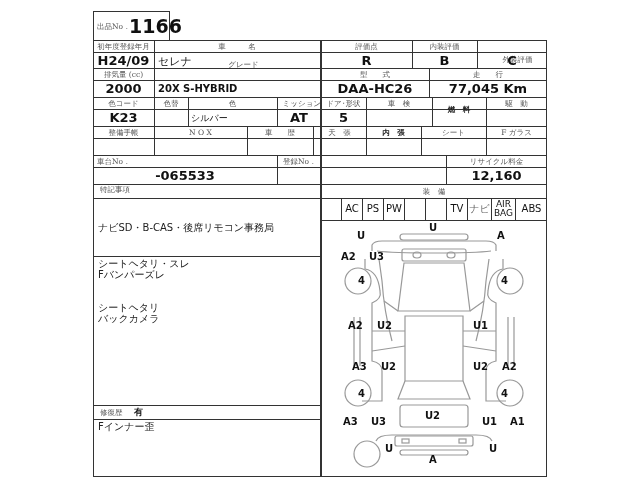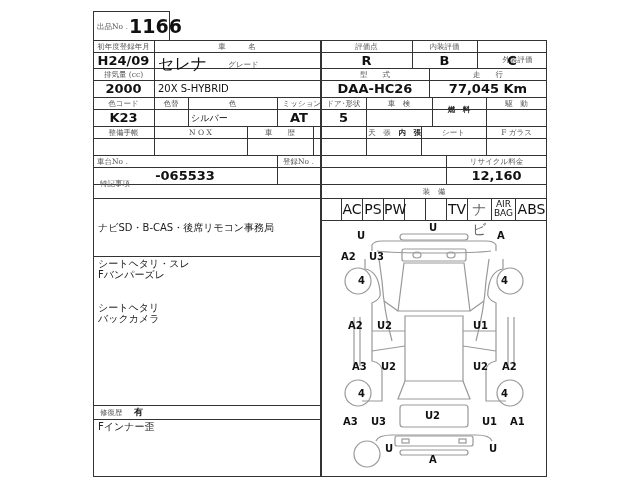--- a/index.html
+++ b/index.html
@@ -1,24 +1,24 @@
 <!DOCTYPE html>
 <html><head>
 <meta charset="utf-8">
 <style>
   html,body{margin:0;padding:0;background:#fff;}
   body{width:640px;height:480px;position:relative;overflow:hidden;font-family:"DejaVu Sans","Liberation Sans",sans-serif;color:#111;}
   .abs{position:absolute;box-sizing:border-box;}
   .box{position:absolute;box-sizing:border-box;border:1px solid #333;}
   .lbl{position:absolute;box-sizing:border-box;font-family:"DejaVu Serif",serif;font-size:7.5px;color:#555;text-align:center;line-height:11px;white-space:nowrap;}
   .val{position:absolute;box-sizing:border-box;font-weight:bold;font-size:13px;text-align:center;white-space:nowrap;}
-  .valL{position:absolute;box-sizing:border-box;font-size:16px;white-space:nowrap;}
+  .valL{position:absolute;box-sizing:border-box;font-size:11px;white-space:nowrap;}
   .hl{position:absolute;height:1px;background:#333;}
   .vl{position:absolute;width:1px;background:#333;}
-  .eq{position:absolute;box-sizing:border-box;font-size:14px;text-align:center;line-height:20px;color:#111;}
+  .eq{position:absolute;box-sizing:border-box;font-size:10px;text-align:center;line-height:20px;color:#111;}
   .dm{position:absolute;font-weight:bold;font-size:10px;color:#111;}
   .note{position:absolute;font-size:10px;line-height:11px;color:#222;white-space:nowrap;}
 </style>
 </head>
 <body>
 
 <div class="box" style="left:93px;top:11px;width:77px;height:30px;">
   <span class="lbl" style="left:3px;top:9px;text-align:left;">出品No．</span>
   <span class="abs" style="left:35px;top:3px;font-size:19px;font-weight:bold;">1166</span>
 </div>
@@ -54,21 +54,21 @@
 <span class="val" style="left:321px;top:53px;width:91px;">R</span>
 <span class="lbl" style="left:412px;top:41px;width:65px;">内装評価</span>
 <span class="val" style="left:412px;top:53px;width:65px;">B</span>
 <span class="lbl" style="left:477px;top:54px;width:81px;">外装評価</span>
 <span class="val" style="left:477px;top:53px;width:70px;">C</span>
 
 <div class="vl" style="left:429px;top:68px;height:29px;"></div>
 <span class="lbl" style="left:93px;top:69px;width:61px;">排気量 (cc)</span>
 <span class="val" style="left:93px;top:81px;width:61px;">2000</span>
 <span class="lbl" style="left:154px;top:59px;width:148px;padding-left:31px;">グレード</span>
-<span class="valL" style="left:158px;top:83px;font-weight:normal;font-size:10px;">20X S-HYBRID</span>
+<span class="valL" style="left:158px;top:83px;font-weight:bold;font-size:10px;">20X S-HYBRID</span>
 <span class="lbl" style="left:321px;top:69px;width:108px;">型　　式</span>
 <span class="val" style="left:321px;top:81px;width:108px;">DAA-HC26</span>
 <span class="lbl" style="left:429px;top:69px;width:118px;">走　　行</span>
 <span class="val" style="left:429px;top:81px;width:118px;">77,045 Km</span>
 
 <div class="vl" style="left:154px;top:97px;height:29px;"></div>
 <div class="vl" style="left:188px;top:97px;height:29px;"></div>
 <div class="vl" style="left:277px;top:97px;height:29px;"></div>
 <div class="vl" style="left:366px;top:97px;height:29px;"></div>
 <div class="vl" style="left:432px;top:97px;height:29px;"></div>
@@ -90,34 +90,34 @@
 <div class="vl" style="left:154px;top:126px;height:29px;"></div>
 <div class="vl" style="left:247px;top:126px;height:29px;"></div>
 <div class="vl" style="left:313px;top:126px;height:29px;"></div>
 <div class="vl" style="left:366px;top:126px;height:29px;"></div>
 <div class="vl" style="left:421px;top:126px;height:29px;"></div>
 <div class="vl" style="left:486px;top:126px;height:29px;"></div>
 
 <span class="lbl" style="left:93px;top:127px;width:61px;">整備手帳</span>
 <span class="lbl" style="left:154px;top:127px;width:93px;">N O X</span>
 <span class="lbl" style="left:247px;top:127px;width:66px;">車　　歴</span>
-<span class="lbl" style="left:313px;top:127px;width:53px;margin-left:40px;">天　張</span>
-<span class="lbl" style="left:366px;top:127px;width:55px;color:#222;font-weight:bold;text-align:right;">内　張</span>
+<span class="lbl" style="left:313px;top:127px;width:53px;">天　張</span>
+<span class="lbl" style="left:366px;top:127px;width:55px;color:#222;font-weight:bold;">内　張</span>
 <span class="lbl" style="left:421px;top:127px;width:65px;">シート</span>
 <span class="lbl" style="left:486px;top:127px;width:61px;">F ガラス</span>
 
 <div class="vl" style="left:277px;top:155px;height:29px;"></div>
 <div class="vl" style="left:446px;top:155px;height:29px;"></div>
 <span class="lbl" style="left:97px;top:156px;text-align:center;">車台No．</span>
 <span class="val" style="left:93px;top:168px;width:184px;">-065533</span>
 <span class="lbl" style="left:283px;top:156px;text-align:left;">登録No．</span>
 <span class="lbl" style="left:446px;top:156px;width:101px;">リサイクル料金</span>
 <span class="val" style="left:446px;top:168px;width:101px;">12,160</span>
 
-<span class="lbl" style="left:100px;top:178px;text-align:left;">特記事項</span>
+<span class="lbl" style="left:100px;top:184px;text-align:left;">特記事項</span>
 <span class="note" style="left:98px;top:222px;">ナビSD・B-CAS・後席リモコン事務局</span>
 <div class="abs" style="left:98px;top:258px;">
   <div class="note" style="position:static">シートヘタリ・スレ</div>
   <div class="note" style="position:static">Fバンパーズレ</div>
   <div class="note" style="position:static;height:22px"></div>
   <div class="note" style="position:static">シートヘタリ</div>
   <div class="note" style="position:static">バックカメラ</div>
 </div>
 <span class="lbl" style="left:100px;top:407px;text-align:left;">修復歴</span>
 <span class="abs" style="left:134px;top:406px;font-weight:bold;font-size:9px;">有</span>

